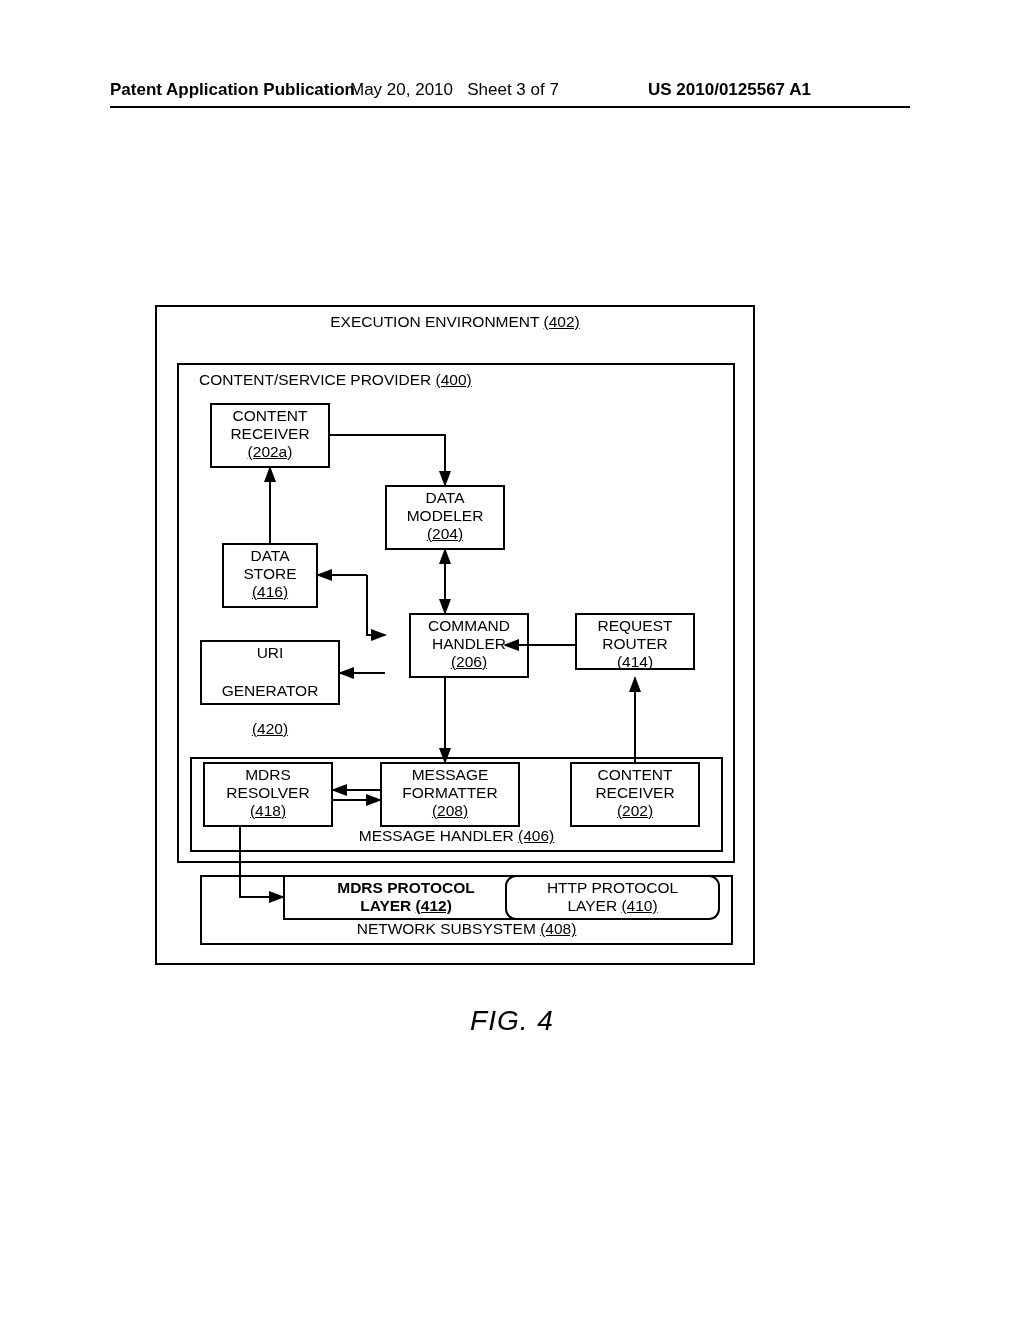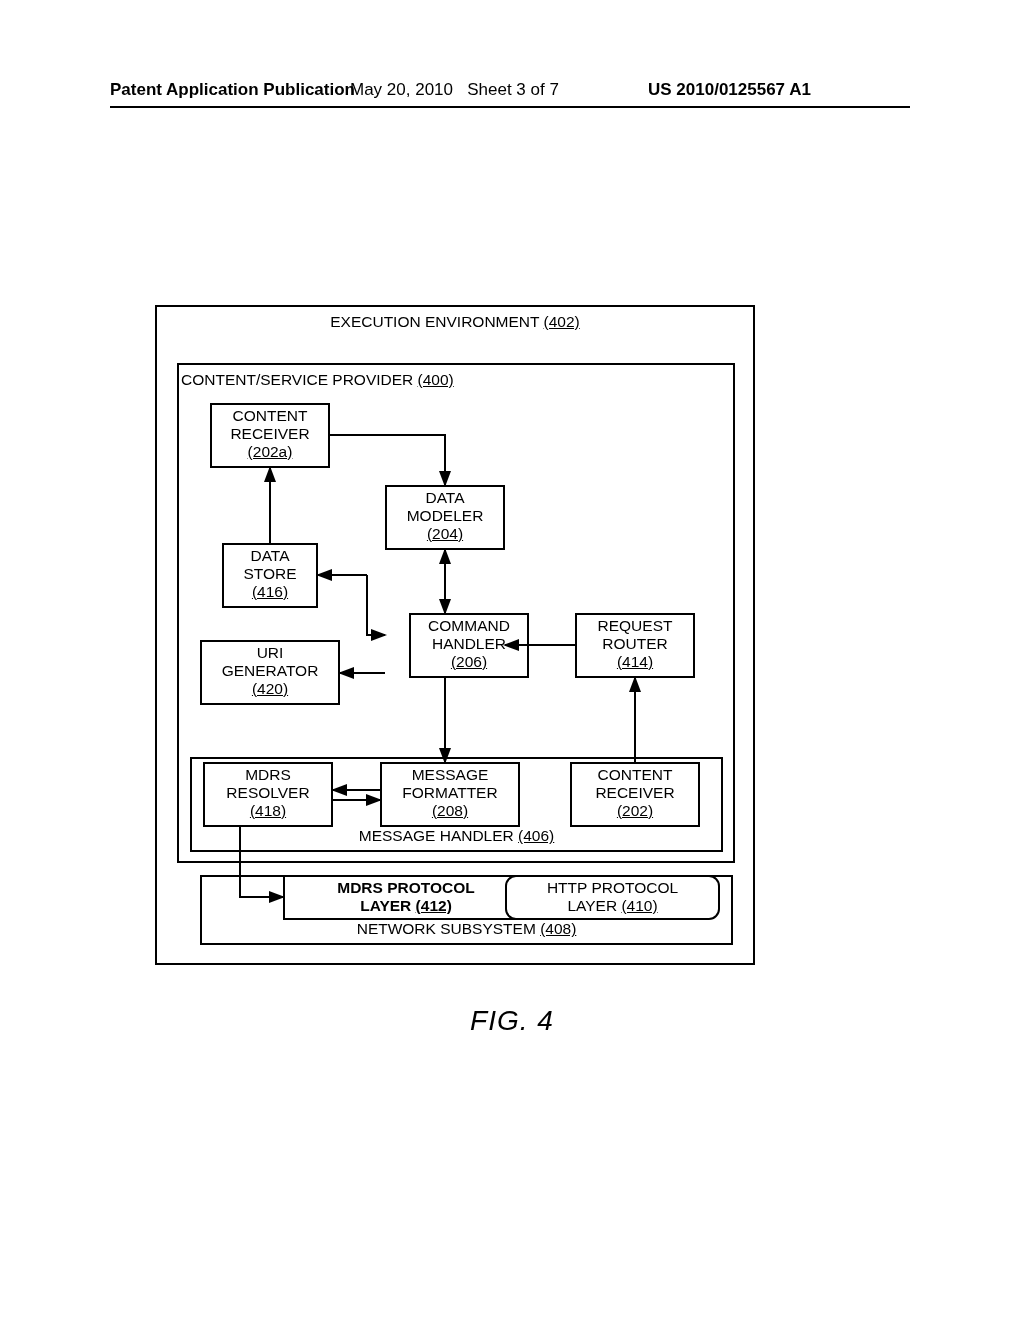--- a/index.html
+++ b/index.html
@@ -81,21 +81,21 @@
   <div class="header-line"></div>
 
   <div class="diagram">
 
     <div class="box" style="left:0;top:10px;width:600px;height:660px;justify-content:flex-start;padding-top:6px;">
       <div>
         <span>EXECUTION ENVIRONMENT </span><span class="ref">(402)</span>
       </div>
     </div>
 
-    <div class="box" style="left:22px;top:68px;width:558px;height:500px;justify-content:flex-start;align-items:flex-start;padding:6px 2px;text-align:right;">
+    <div class="box" style="left:22px;top:68px;width:558px;height:500px;justify-content:flex-start;align-items:flex-start;padding:6px 20px;text-align:right;">
       <div>
         <span>CONTENT/SERVICE PROVIDER </span><span class="ref">(400)</span>
       </div>
     </div>
 
     <div class="box" style="left:45px;top:580px;width:533px;height:70px;justify-content:flex-end;padding-bottom:5px;">
       <div>
         <span>NETWORK SUBSYSTEM </span><span class="ref">(408)</span>
       </div>
     </div>
@@ -126,31 +126,31 @@
       <div>MODELER</div>
       <div class="ref">(204)</div>
     </div>
 
     <div class="box" style="left:67px;top:248px;width:96px;height:65px;">
       <div>DATA</div>
       <div>STORE</div>
       <div class="ref">(416)</div>
     </div>
 
-    <div class="box" style="left:45px;top:345px;width:140px;height:65px;">
+    <div class="box" style="left:45px;top:345px;width:140px;height:65px;gap:20px;">
       <div>URI</div>
       <div>GENERATOR</div>
       <div class="ref">(420)</div>
     </div>
     <div class="box" style="left:230px;top:318px;width:120px;height:65px;margin-left:24px;">
       <div>COMMAND</div>
       <div>HANDLER</div>
       <div class="ref">(206)</div>
     </div>
-    <div class="box" style="left:420px;top:318px;width:120px;height:65px;">
+    <div class="box" style="left:420px;top:318px;width:120px;height:57px;">
       <div>REQUEST</div>
       <div>ROUTER</div>
       <div class="ref">(414)</div>
     </div>
 
     <div class="box" style="left:48px;top:467px;width:130px;height:65px;">
       <div>MDRS</div>
       <div>RESOLVER</div>
       <div class="ref">(418)</div>
     </div>

